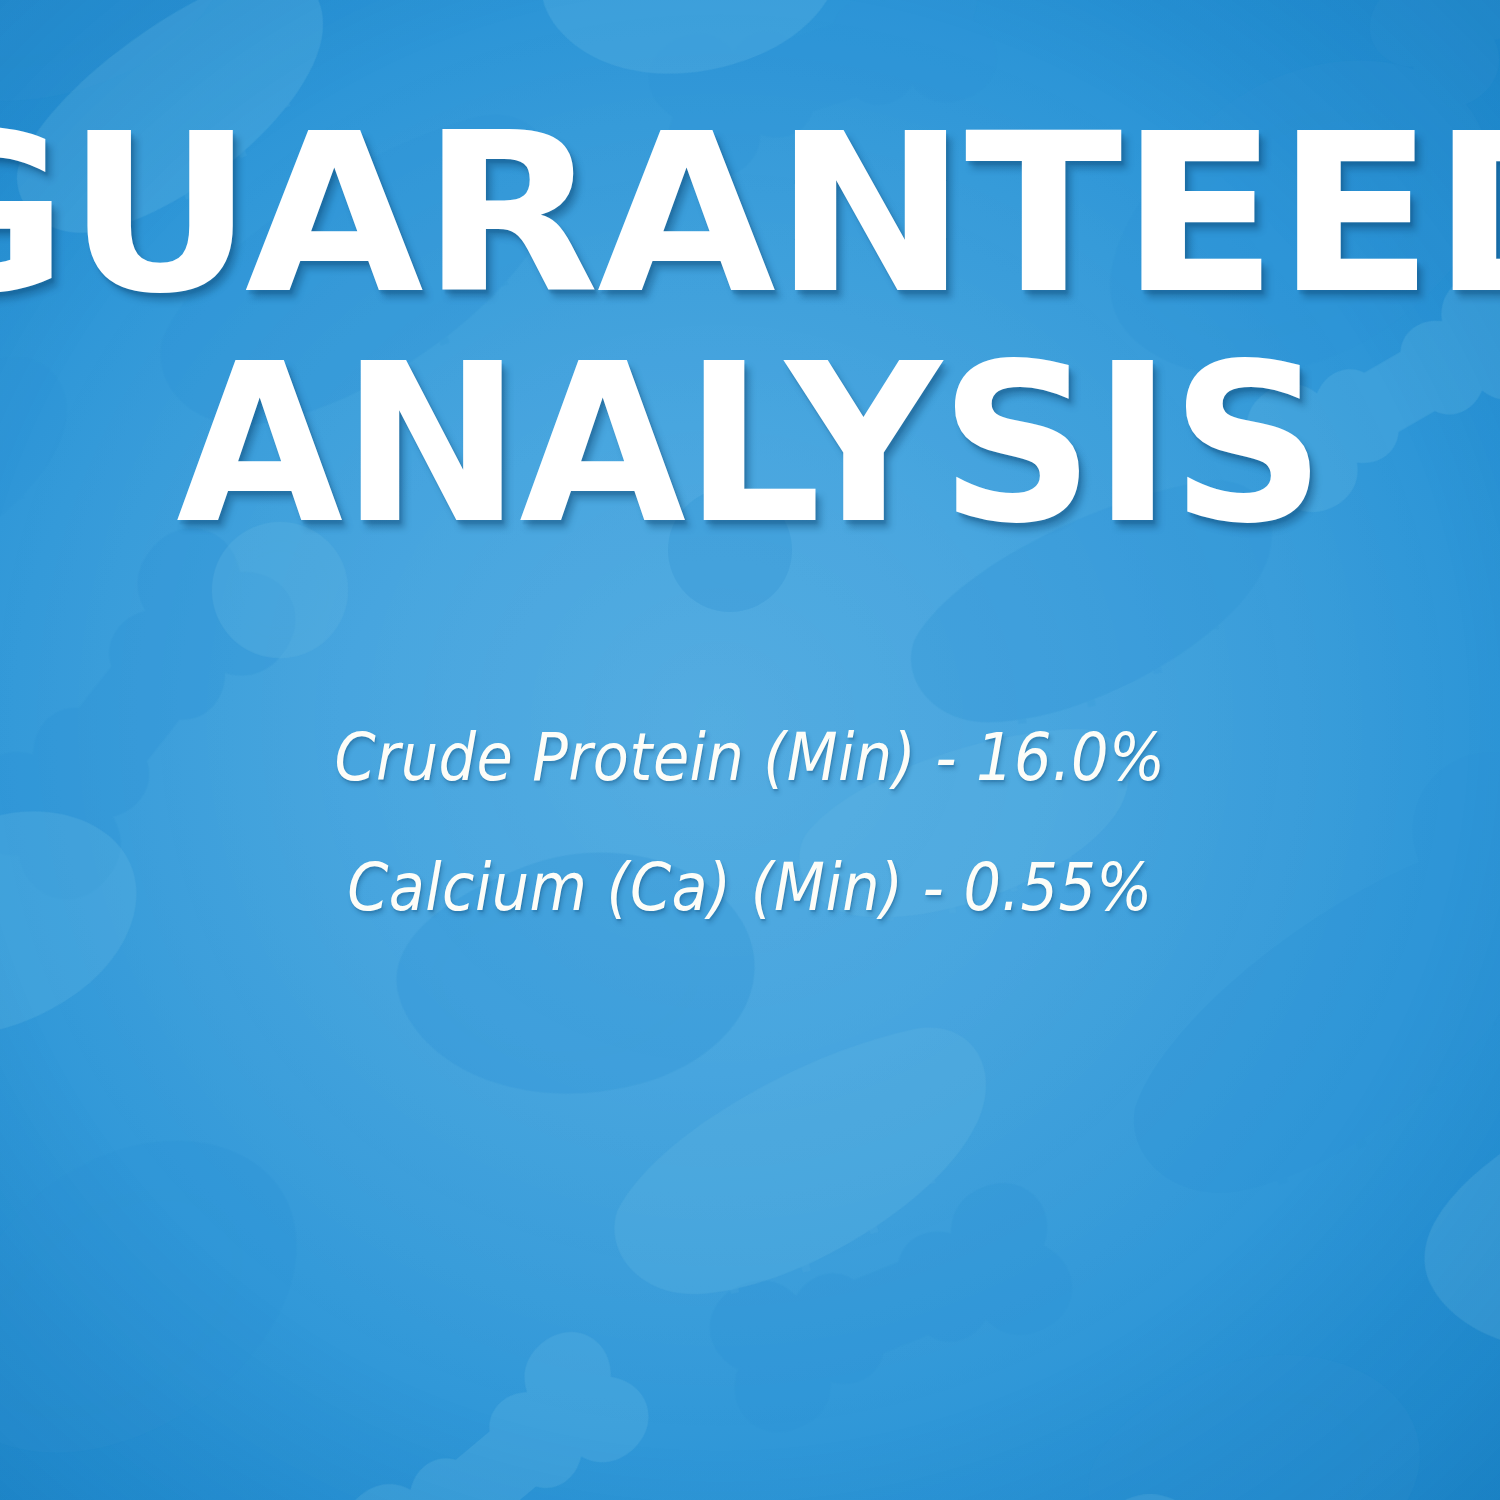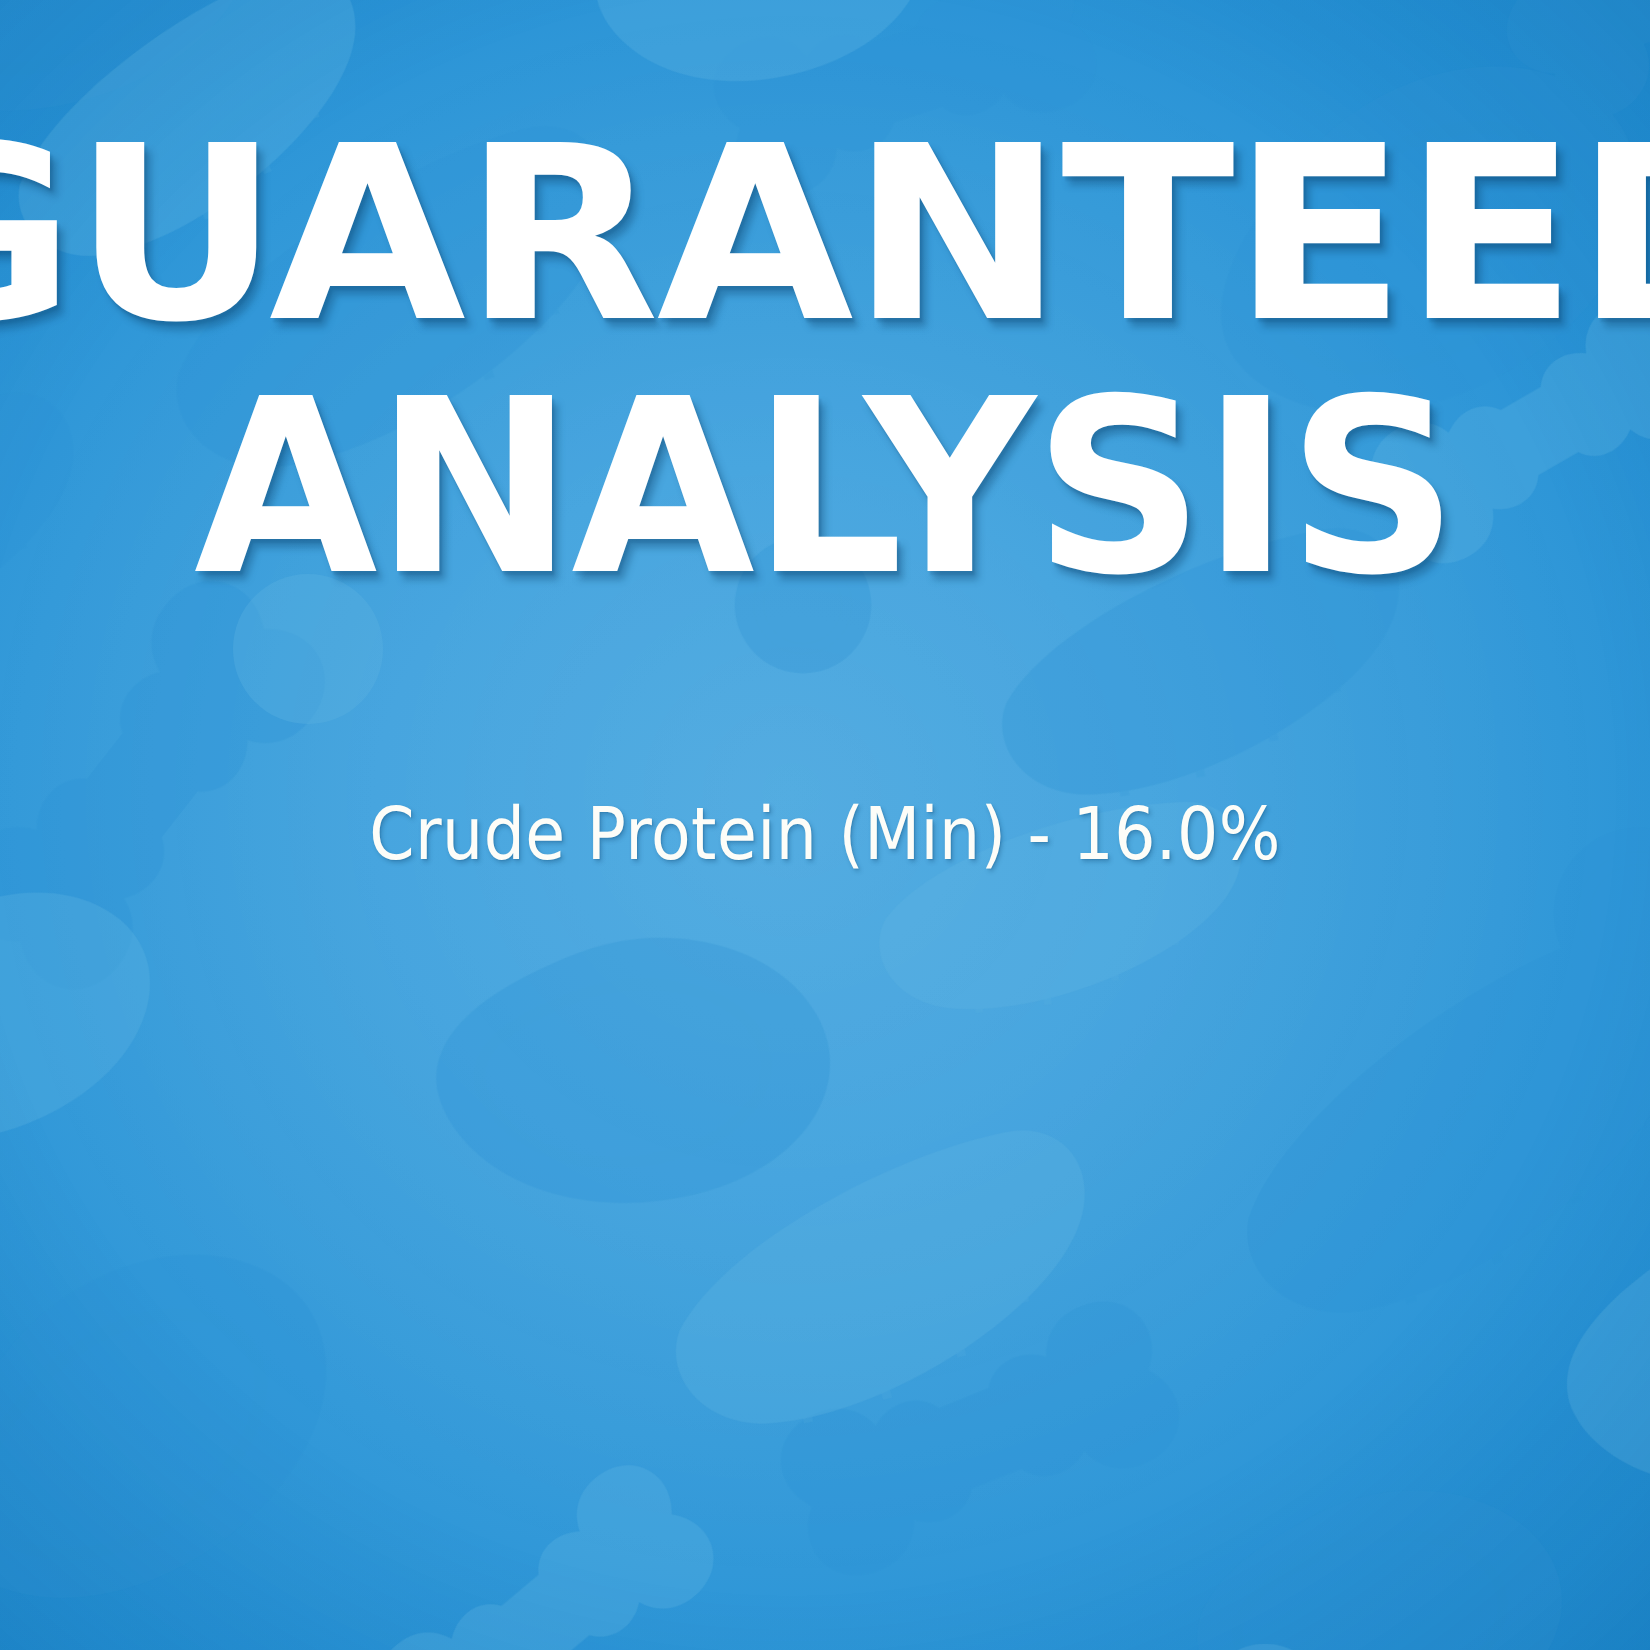--- a/index.html
+++ b/index.html
@@ -90,20 +90,21 @@
     transform: scaleX(1.10) scaleY(1.12);
   }
 
   
   .analysis-list {
     margin-top: 152px;
     width: 100%;
     display: flex;
     flex-direction: column;
     align-items: flex-end;
+    font-style: italic;
   }
 
   .analysis-row {
     height: 130px;
     display: flex;
     align-items: center;
     justify-content: center;
     width: 100%;
   }
 
@@ -209,17 +210,20 @@
 
     <div class="analysis-list">
 
       <div class="analysis-row">
         <span class="analysis-text">Crude Protein (Min) - 16.0%</span>
       </div>
 
 
 
 
+      <div class="analysis-row">
+        <span class="analysis-text">Calcium (Ca) (Min) - 0.55%</span>
+      </div>
 
 
     </div>
   </div>
 </div>
 
 </body></html>

